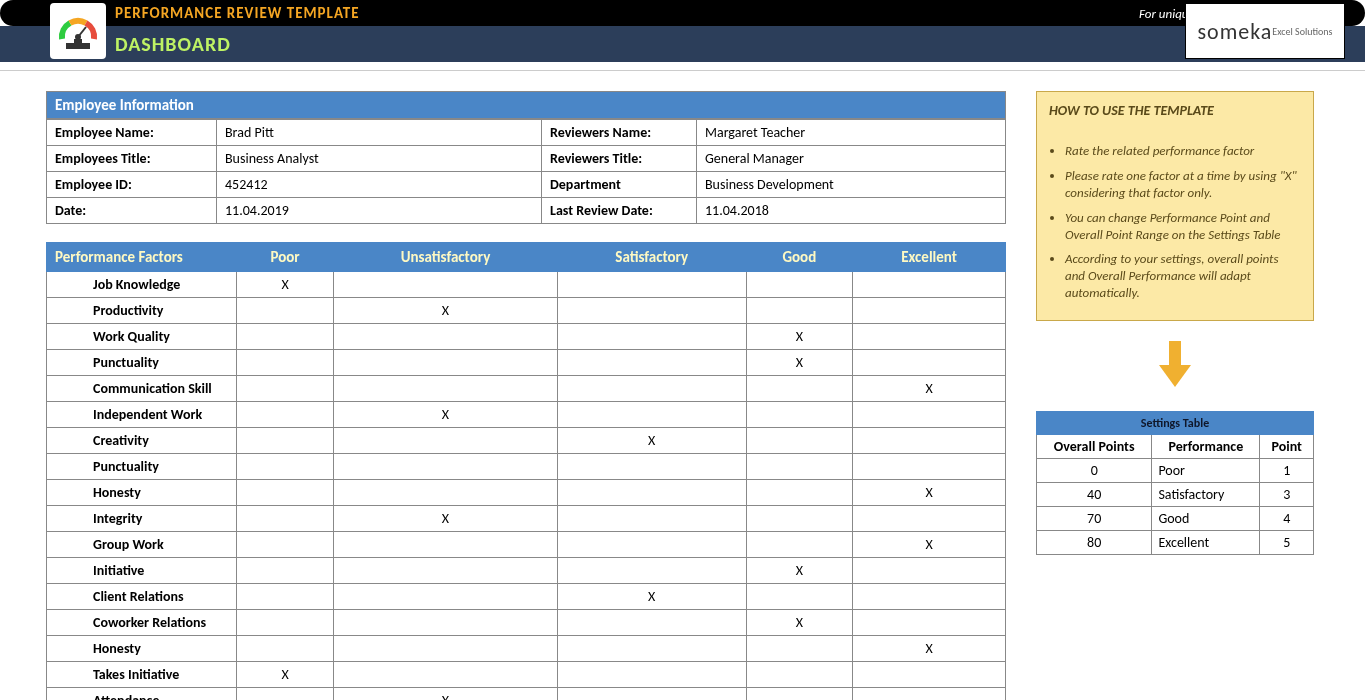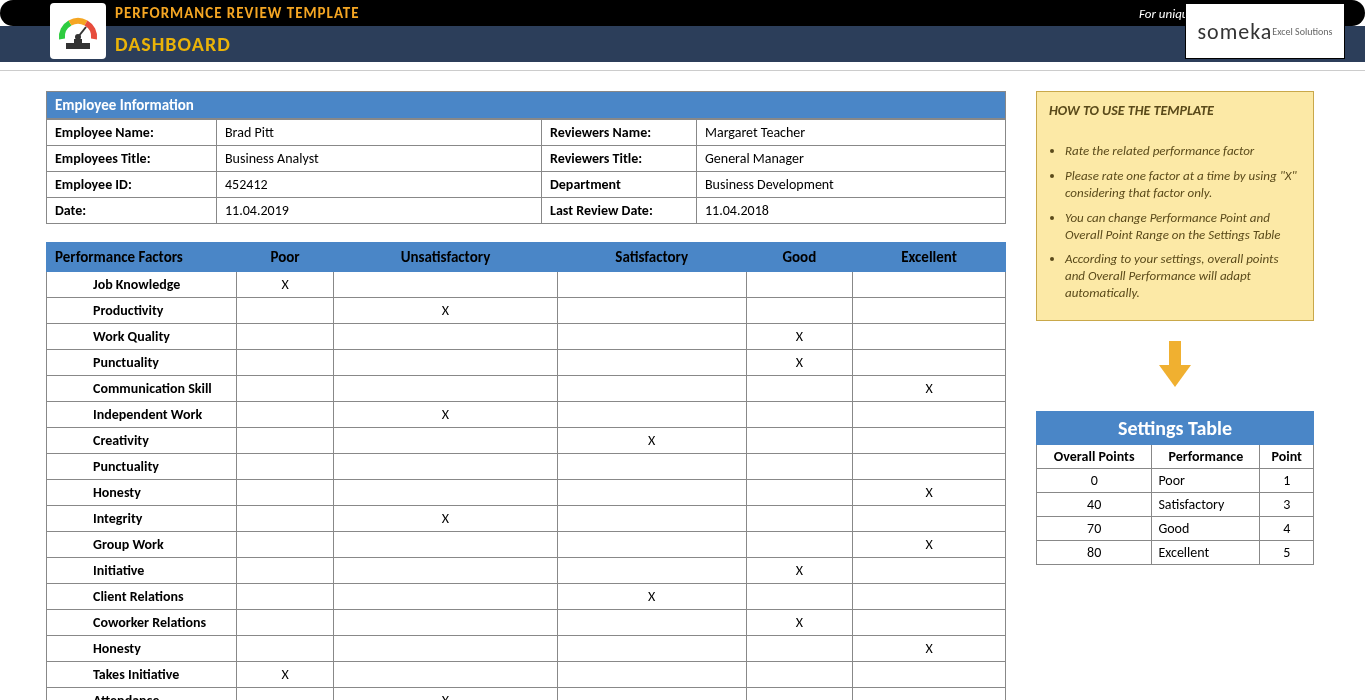--- a/index.html
+++ b/index.html
@@ -4,21 +4,21 @@
 <style>
 * { box-sizing: border-box; margin: 0; padding: 0; }
 body { font-family: Calibri, Arial, sans-serif; font-size: 14px; background: #fff; color: #000; width: 1365px; }
 
 .header-top { background: #000; height: 26px; display: flex; align-items: center; padding-left: 115px; padding-right: 20px; border-radius: 13px; }
 .header-title { color: #f5a623; font-weight: bold; font-size: 15px; letter-spacing: 1px; }
 .header-link { margin-left: auto; color: #fff; font-style: italic; font-size: 13px; display: flex; align-items: center; gap: 5px; margin-right: 20px; }
 .header-link .arrow { font-style: normal; font-weight: bold; }
 
 .header-sub { background: #2c3e5a; height: 36px; display: flex; align-items: center; padding-left: 115px; padding-right: 20px; position: relative; }
-.header-sub .dash { color: #eab308; font-weight: bold; font-size: 20px; letter-spacing: 1px; }
+.header-sub .dash { color: #bef264; font-weight: bold; font-size: 20px; letter-spacing: 1px; }
 .header-sub .contact { margin-left: auto; color: #fff; font-style: italic; font-size: 13px; margin-right: 20px; }
 
 .logo-wrap { position: absolute; left: 50px; top: 3px; z-index: 10; }
 .logo-bg { width: 56px; height: 56px; background: #fff; border-radius: 4px; display:flex; align-items:center; justify-content:center; }
 
 .someka-logo { position: absolute; right: 20px; top: 3px; background: #fff; border: 1px solid #000; width: 160px; height: 56px; display:flex; flex-direction:row; align-items:center; justify-content:center; z-index: 10; }
 .someka-logo .big { font-size: 22px; font-weight: 300; color: #333; letter-spacing: 1px; }
 .someka-logo .small { font-size: 10px; color: #666; }
 
 .main-wrap { display: flex; padding: 20px 20px 0 46px; gap: 30px; align-items: flex-start; position: relative; }
@@ -27,34 +27,34 @@
 
 .section-header { background: #4a86c7; color: #fff; font-weight: bold; font-size: 15px; padding: 4px 8px; border: 1px solid #888; }
 
 .emp-table { width: 100%; border-collapse: collapse; }
 .emp-table td { border: 1px solid #888; padding: 3px 8px; font-size: 14px; height: 26px; }
 .emp-table td.lbl { font-weight: bold; width: 170px; }
 .emp-table td.val { width: 325px; }
 .emp-table td.lbl2 { font-weight: bold; width: 155px; }
 
 .perf-table { width: 100%; border-collapse: collapse; margin-top: 18px; }
-.perf-table th { background: #4a86c7; color: #000000; font-weight: bold; padding: 5px 8px; text-align: center; border: 1px solid #4a86c7; font-size: 15px; }
+.perf-table th { background: #4a86c7; color: #fef9c3; font-weight: bold; padding: 5px 8px; text-align: center; border: 1px solid #4a86c7; font-size: 15px; }
 .perf-table th:first-child { text-align: left; width: 190px; }
 .perf-table td { border: 1px solid #888; padding: 3px 8px; text-align: center; height: 26px; font-size: 14px; }
 .perf-table td:first-child { text-align: left; font-weight: bold; padding-left: 46px; }
 
 .howto-box { background: #fce9a6; border: 1px solid #c9a84a; padding: 10px 12px; font-style: italic; color: #5a4a1a; }
 .howto-box .title { font-weight: bold; margin-bottom: 24px; font-size: 14px; }
 .howto-box ul { list-style: disc; padding-left: 16px; }
 .howto-box li { margin-bottom: 8px; font-size: 13px; line-height: 1.3; }
 
 .arrow-down { text-align: center; margin: 18px 0; }
 
 .settings-table { width: 100%; border-collapse: collapse; }
-.settings-table th { background: #4a86c7; color: #ffffff; font-weight: bold; padding: 4px; text-align: center; border: 1px solid #4a86c7; font-size: 20px; }
+.settings-table th { background: #4a86c7; color: #0f172a; font-weight: bold; padding: 4px; text-align: center; border: 1px solid #4a86c7; font-size: 12px; }
 .settings-table td { border: 1px solid #888; padding: 3px 6px; font-size: 14px; height: 16px; }
 .settings-table td.c { text-align: center; }
 .settings-table .subhead td { font-weight: bold; text-align: center; }
 
 .topbar-wrap { position: relative; }
 
 hr.topsep { border: none; border-top: 1px solid #ccc; margin: 8px 0 0 0; }
 </style>
 </head>
 <body>

